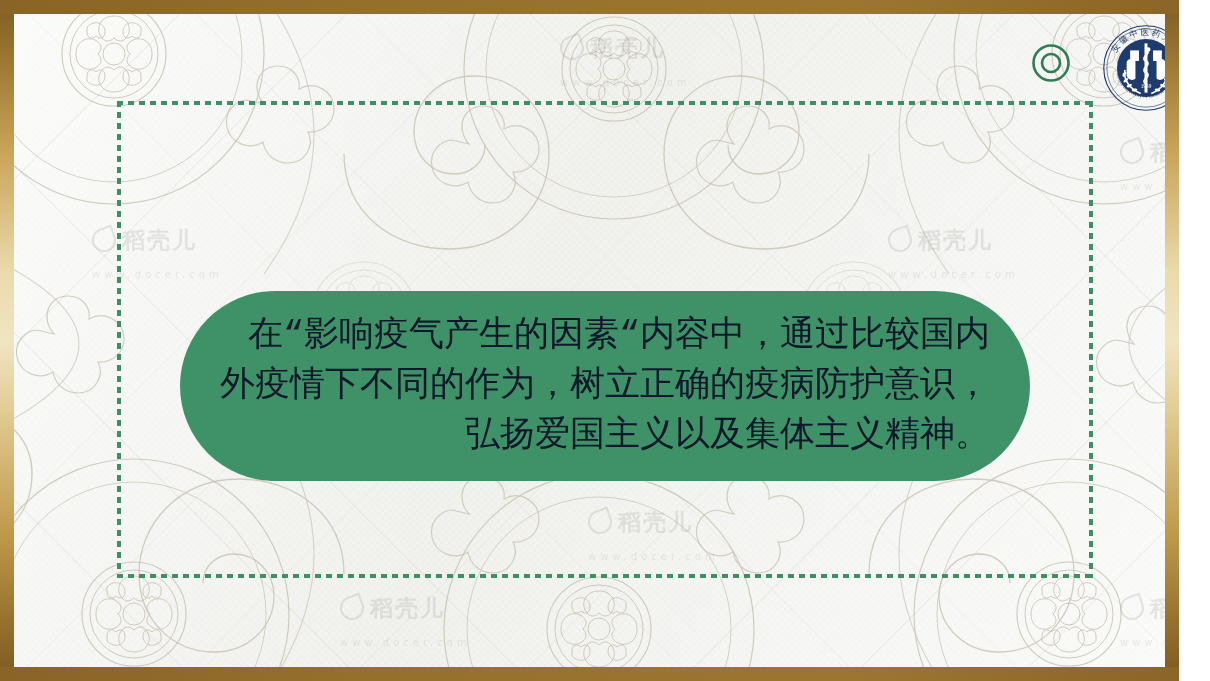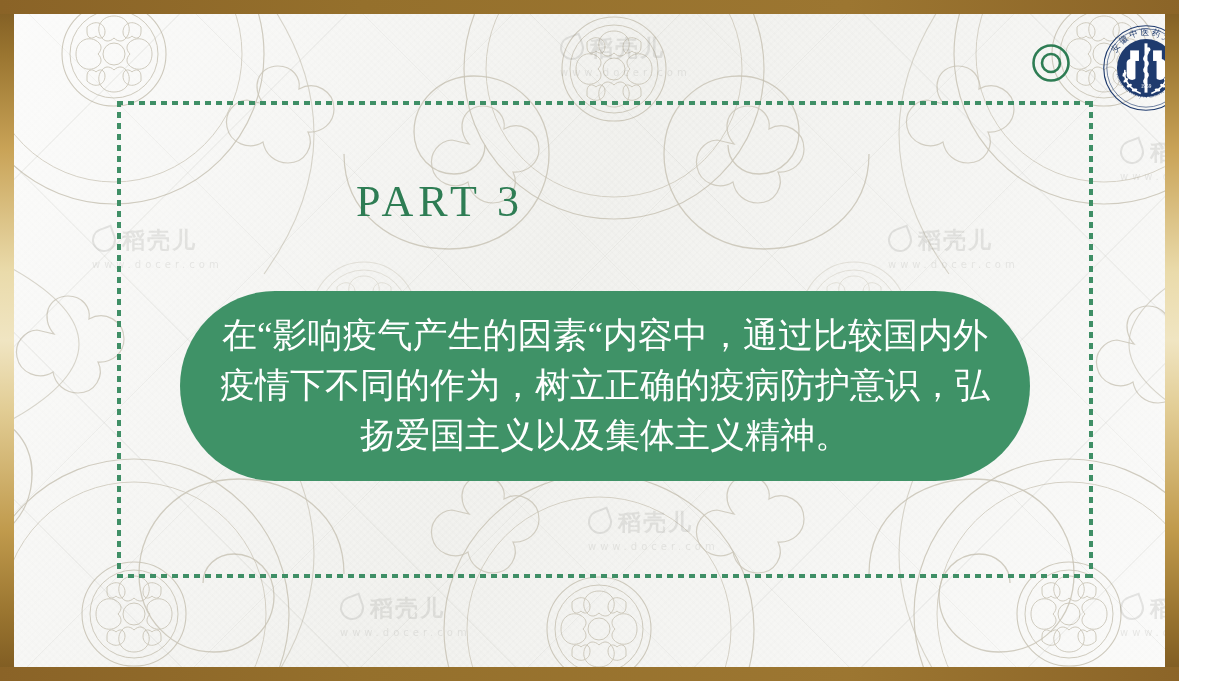--- a/index.html
+++ b/index.html
@@ -81,21 +81,21 @@
   .wm .wm-row { display: flex; align-items: center; gap: 6px; }
   .wm .wm-leaf {
     width: 20px; height: 20px;
     border: 2px solid rgba(120,120,115,.18);
     border-radius: 50% 0 50% 50%;
     transform: rotate(-20deg);
     flex: 0 0 auto;
   }
   .wm .wm-cn { font-size: 23px; letter-spacing: 2px; font-weight: bold; }
   .wm .wm-url {
-    font-size: 10px; letter-spacing: 4px; margin-top: 8px;
+    font-size: 10px; letter-spacing: 4px; margin-top: 18px;
     text-align: right; color: rgba(120,120,115,.14);
   }
 
   
   .dotted-frame {
     position: absolute;
     left: 117px; top: 101px;
     width: 976px; height: 477px;
     z-index: 3;
     pointer-events: none;
@@ -136,26 +136,26 @@
     border-radius: 95px;
     z-index: 4;
     display: flex;
     align-items: center;
     justify-content: center;
     box-sizing: border-box;
     padding: 0 24px;
   }
   .green-pill p {
     margin: 0;
-    color: #ffffff;
-    font-family: Liberation Serif, serif;
+    color: #0f172a;
+    font-family: Liberation Mono, monospace;
     font-size: 35px;
     line-height: 50px;
     letter-spacing: 0px;
-    text-align: center;
+    text-align: right;
     width: 770px;
   }
 
   
   .ring-icon {
     position: absolute;
     left: 1031px; top: 43px;
     width: 40px; height: 40px;
     z-index: 5;
   }
@@ -326,21 +326,20 @@
     <div class="wm-url">www.docer.com</div>
   </div>
 
   <div class="dotted-frame">
     <div class="dline dline-h" style="top:0;"></div>
     <div class="dline dline-h" style="bottom:0;"></div>
     <div class="dline dline-v" style="left:0;"></div>
     <div class="dline dline-v" style="right:0;"></div>
   </div>
 
-  <div class="part-title">PART  3</div>
 
   <div class="green-pill">
     <p>在“影响疫气产生的因素“内容中，通过比较国内外疫情下不同的作为，树立正确的疫病防护意识，弘扬爱国主义以及集体主义精神。</p>
   </div>
 
   <svg class="ring-icon" viewBox="0 0 40 40">
     <circle cx="20" cy="20" r="17.5" fill="none" stroke="#2e7d54" stroke-width="2.6"></circle>
     <circle cx="20" cy="20" r="9" fill="none" stroke="#2e7d54" stroke-width="2.6"></circle>
   </svg>
 

